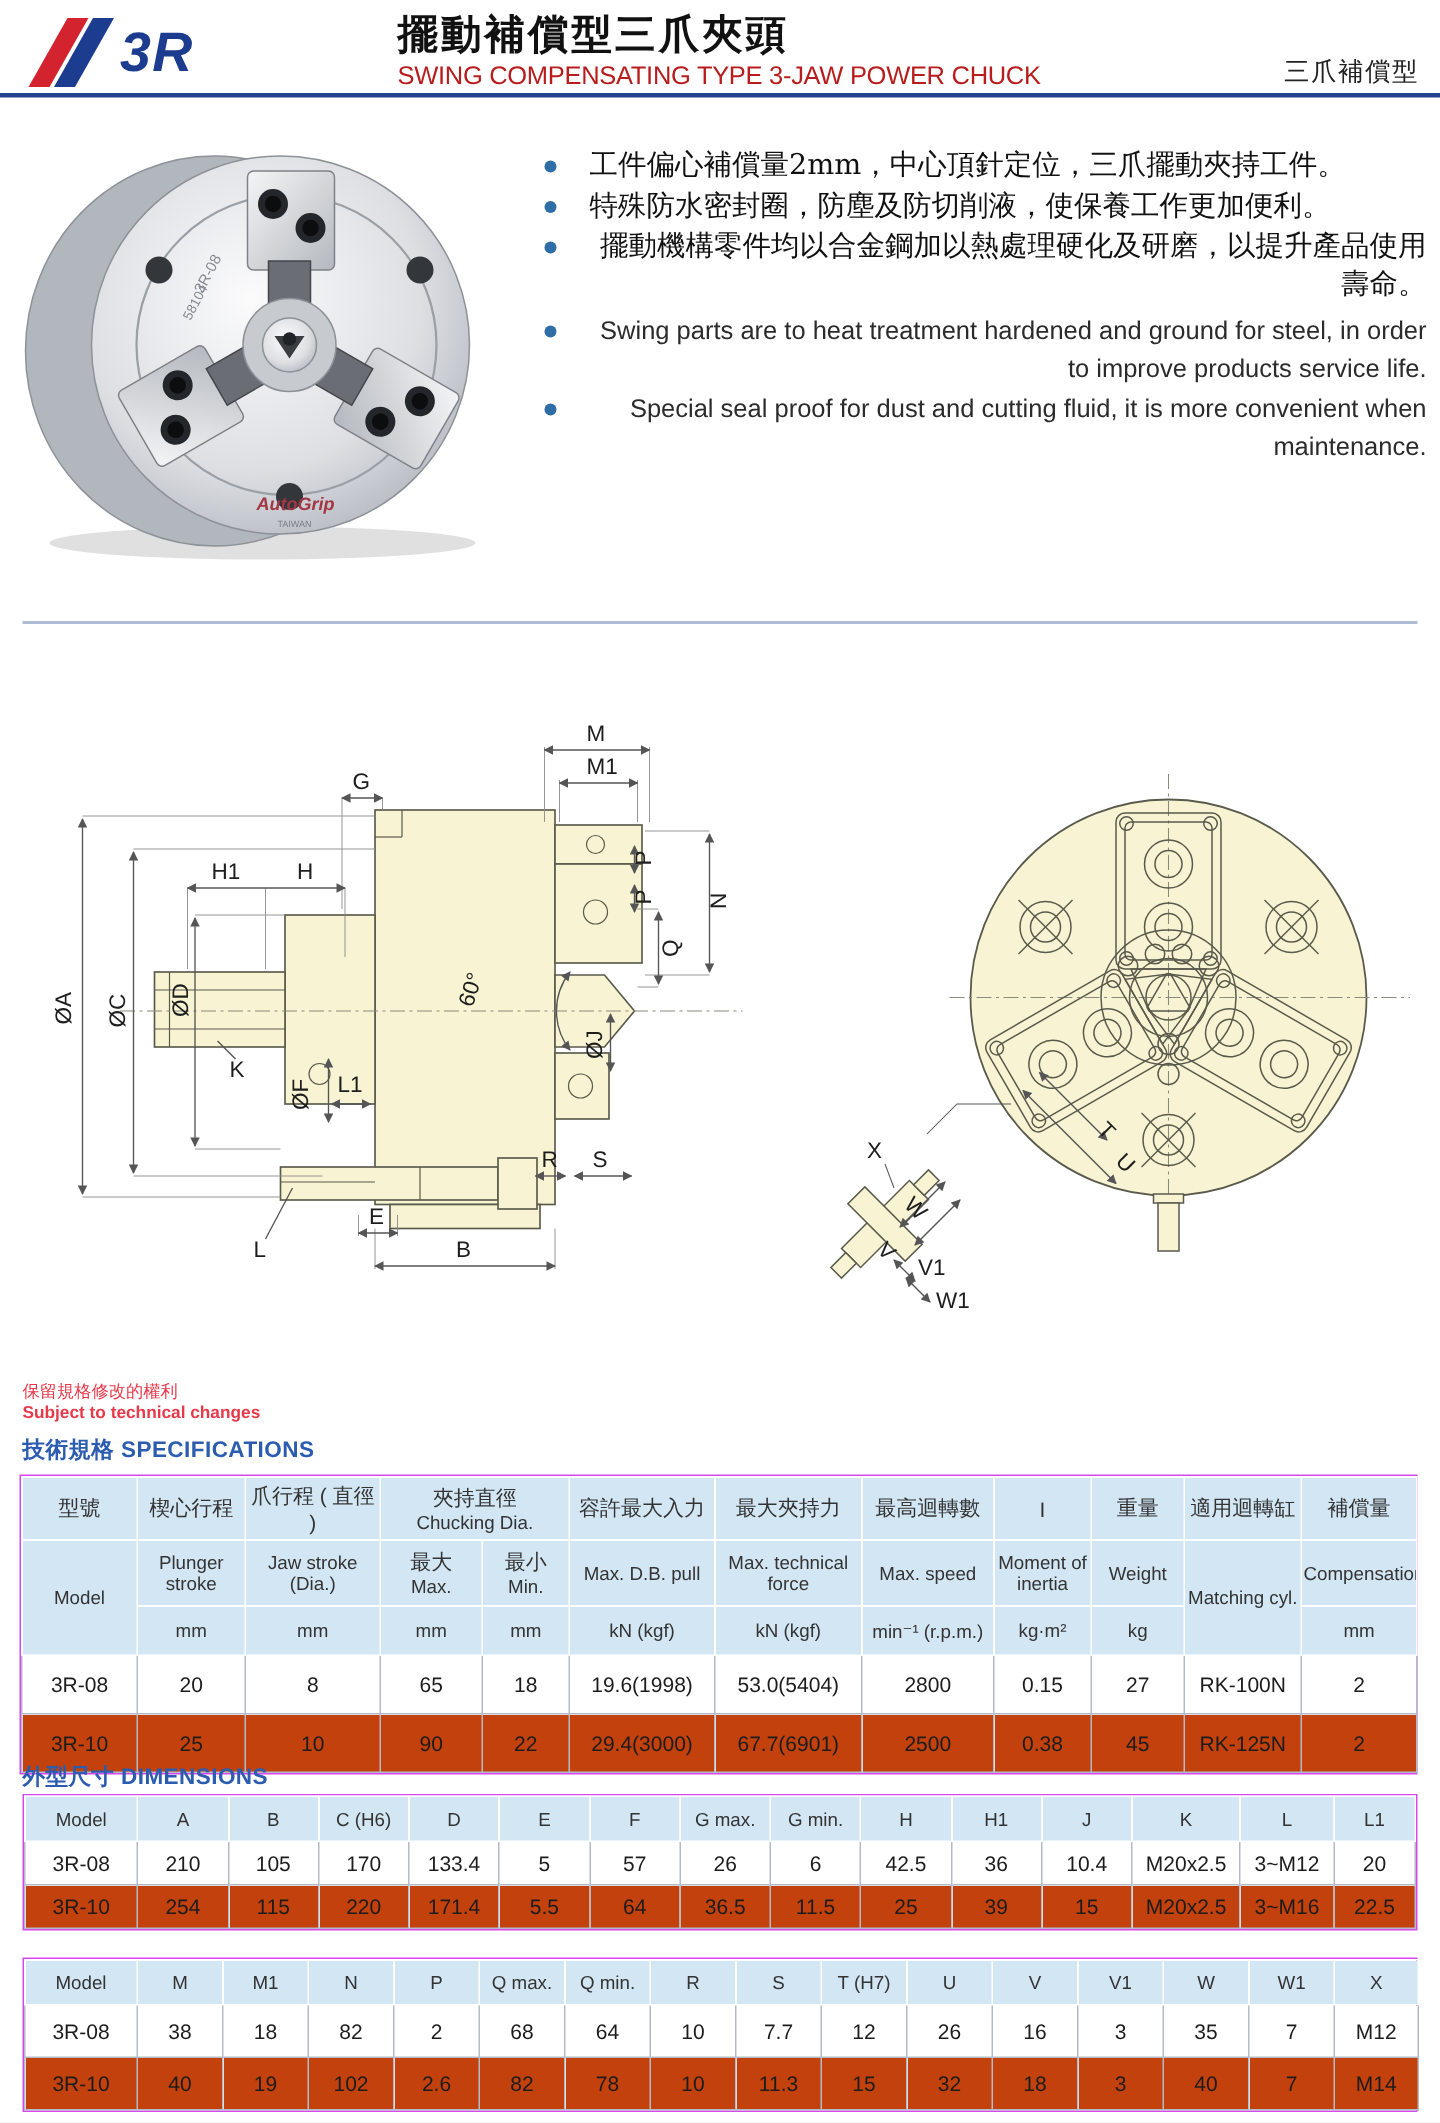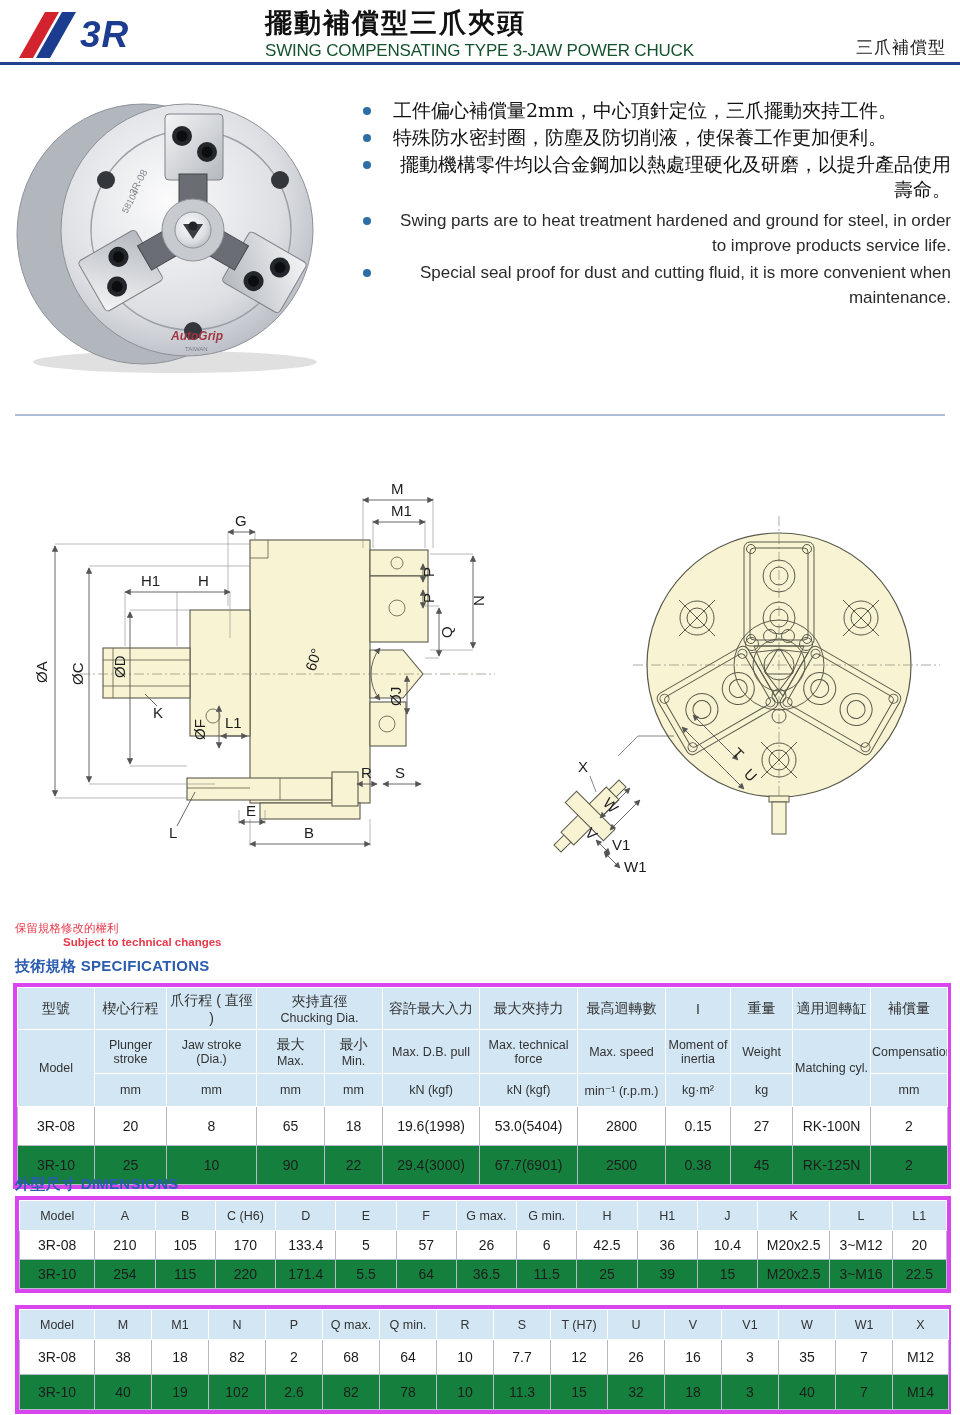--- a/index.html
+++ b/index.html
@@ -4,21 +4,21 @@
 <style>
   html,body{margin:0;padding:0;background:#e9e9e9;}
   #page{position:relative;width:960px;height:1415px;background:#ffffff;margin:0 auto;
         font-family:"Liberation Sans","DejaVu Sans",sans-serif;color:#222;overflow:hidden;}
 
   
   #logo{position:absolute;left:18px;top:8px;width:230px;height:52px;font-style:italic;}
   #brand-3r{position:absolute;left:62px;top:6px;font-size:37px;font-weight:bold;color:#1c3c8f;letter-spacing:1px;}
   .title-block{position:absolute;left:265px;top:8px;width:560px;}
   .title-zh{font-size:27px;font-weight:bold;color:#111;letter-spacing:2px;line-height:30px;}
-  .title-en{font-size:17px;color:#14532d;letter-spacing:-0.2px;margin-top:3px;}
+  .title-en{font-size:17px;color:#b91c1c;letter-spacing:-0.2px;margin-top:3px;}
   .header-tag{position:absolute;right:14px;top:36px;font-size:17px;color:#222;letter-spacing:1px;}
   .navy-rule{position:absolute;left:0;top:62px;width:960px;height:3px;background:#24418e;}
 
   
   #photo{position:absolute;left:15px;top:88px;width:320px;height:290px;}
 
   
   #features{position:absolute;left:355px;top:98px;width:596px;text-align:right;}
   .feat{display:flex;margin:0 0 2px 0;}
   .dot{flex:0 0 8px;width:8px;height:8px;border-radius:50%;background:#2e6da5;margin:9px 22px 0 8px;}
@@ -29,34 +29,34 @@
   .divider{position:absolute;left:15px;top:414px;width:930px;height:2px;background:#aebcd8;}
 
   
   #drawing-left{position:absolute;left:25px;top:478px;}
   #drawing-right{position:absolute;left:538px;top:478px;}
   .dimtext{font-family:"Liberation Sans","DejaVu Sans",sans-serif;font-size:15px;fill:#1d1d1d;}
 
   
   #notice{position:absolute;left:15px;top:921px;line-height:14px;}
   .notice-zh{font-size:11.5px;color:#e8394a;}
-  .notice-en{font-size:11.5px;font-weight:bold;color:#e8394a;margin-left:48px;}
+  .notice-en{font-size:11.5px;font-weight:bold;color:#e8394a;}
 
   
   .sec-title{position:absolute;left:15px;font-size:15px;font-weight:bold;color:#2b5cb0;letter-spacing:0.3px;}
   #spec-title{top:957px;}
   #dim-title{top:1175px;}
 
   
-  .tbl-wrap{position:absolute;border:4px solid #d946ef;}
+  .tbl-wrap{position:absolute;border:1px solid #d946ef;}
   table{border-collapse:collapse;width:100%;table-layout:fixed;}
   td{text-align:center;vertical-align:middle;overflow:hidden;}
   .hd{background:#d3e6f4;border:1.5px solid #ffffff;color:#333;}
   tbody td{border:1px solid #b3bcc6;background:#fff;font-size:14px;color:#1c1c1c;}
-  tbody tr.alt td{background:#15803d;}
+  tbody tr.alt td{background:#c2410c;}
   .zh-h{font-size:14px;}
   .en-h{font-size:12.5px;}
   .unit{font-size:12.5px;}
   #spec-wrap{left:13px;top:983px;width:930px;}
   #spec thead tr:nth-child(1){height:42px;}
   #spec thead tr:nth-child(2){height:44px;}
   #spec thead tr:nth-child(3){height:33px;}
   #spec tbody tr{height:39px;}
   #dim1-wrap{left:15px;top:1196px;width:928px;}
   #dim2-wrap{left:15px;top:1305px;width:928px;}

